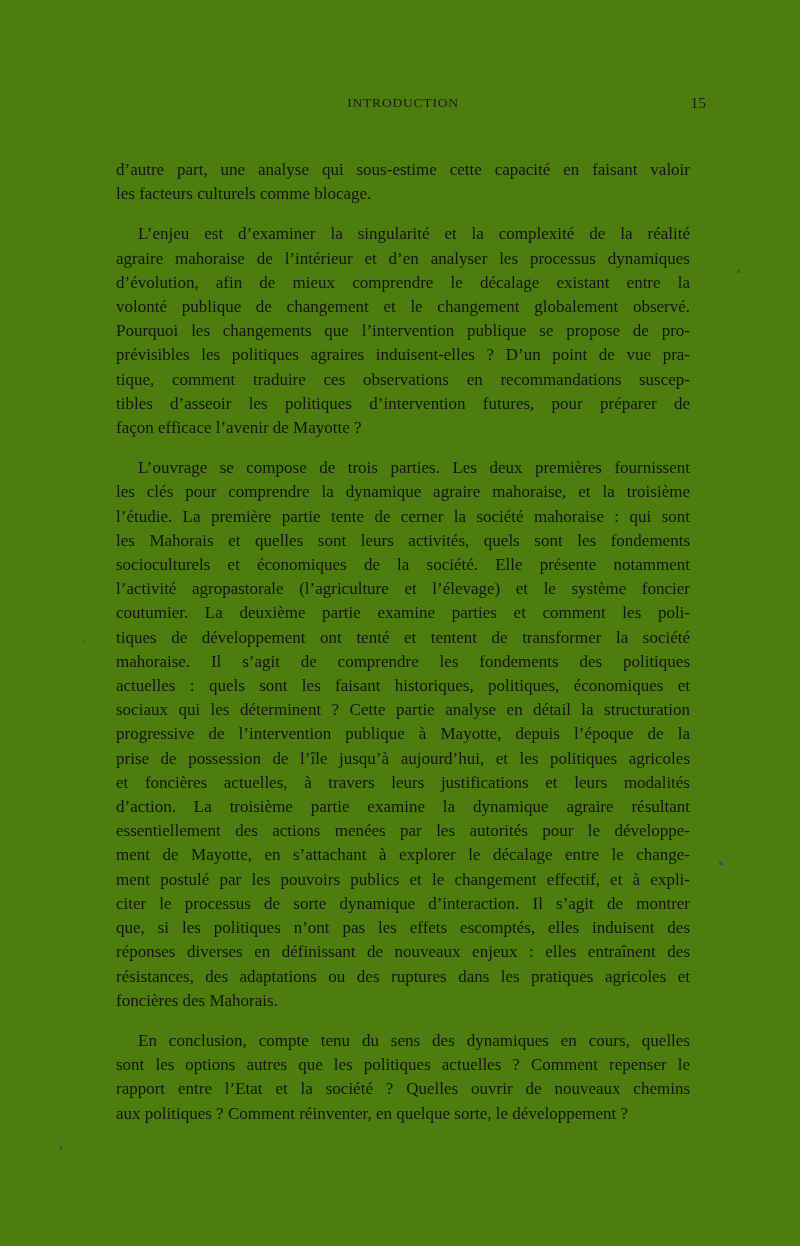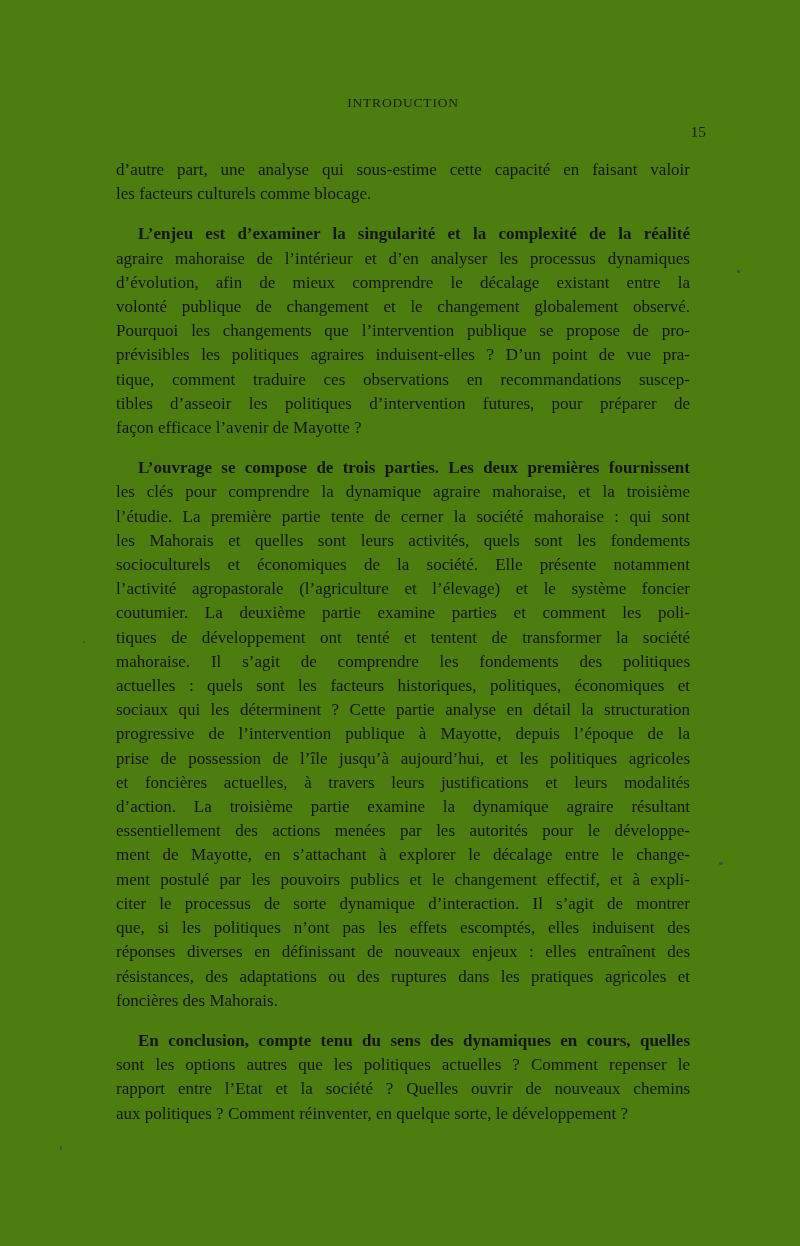--- a/index.html
+++ b/index.html
@@ -23,33 +23,32 @@
   .rh-title {
     text-align: center;
     font-size: 13.5px;
     letter-spacing: 0.8px;
     color: #1a1a1a;
   }
   .rh-num {
     position: absolute; right: 0; top: -1px;
     font-size: 15.5px;
     color: #1a1a1a;
-    margin-top: 29px;
   }
   .text-body {
     position: absolute;
     top: 142px; left: 100px; width: 606px;
     font-size: 17px;
     line-height: 24.2px;
     color: #141414;
   }
   .para { margin: 16px; }
   .line { text-align: justify; }
   .line.j { text-align-last: justify; }
-  .para.indent .line:first-child { text-indent: 22px; font-weight: bold; }
+  .para.indent .line:first-child { text-indent: 22px; }
   .speck {
     position: absolute;
     background: #4a4a4a;
     border-radius: 1px;
   }
 </style>
 </head>
 <body>
 
 <div class="page">
@@ -78,21 +77,21 @@
       <div class="para indent">
         <div class="line j">L’ouvrage se compose de trois parties. Les deux premières fournissent</div>
         <div class="line j">les clés pour comprendre la dynamique agraire mahoraise, et la troisième</div>
         <div class="line j">l’étudie. La première partie tente de cerner la société mahoraise : qui sont</div>
         <div class="line j">les Mahorais et quelles sont leurs activités, quels sont les fondements</div>
         <div class="line j">socioculturels et économiques de la société. Elle présente notamment</div>
         <div class="line j">l’activité agropastorale (l’agriculture et l’élevage) et le système foncier</div>
         <div class="line j">coutumier. La deuxième partie examine parties et comment les poli-</div>
         <div class="line j">tiques de développement ont tenté et tentent de transformer la société</div>
         <div class="line j">mahoraise. Il s’agit de comprendre les fondements des politiques</div>
-        <div class="line j">actuelles : quels sont les facteurs historiques, politiques, économiques et</div>
+        <div class="line j">actuelles : quels sont les faisant historiques, politiques, économiques et</div>
         <div class="line j">sociaux qui les déterminent ? Cette partie analyse en détail la structuration</div>
         <div class="line j">progressive de l’intervention publique à Mayotte, depuis l’époque de la</div>
         <div class="line j">prise de possession de l’île jusqu’à aujourd’hui, et les politiques agricoles</div>
         <div class="line j">et foncières actuelles, à travers leurs justifications et leurs modalités</div>
         <div class="line j">d’action. La troisième partie examine la dynamique agraire résultant</div>
         <div class="line j">essentiellement des actions menées par les autorités pour le développe-</div>
         <div class="line j">ment de Mayotte, en s’attachant à explorer le décalage entre le change-</div>
         <div class="line j">ment postulé par les pouvoirs publics et le changement effectif, et à expli-</div>
         <div class="line j">citer le processus de sorte dynamique d’interaction. Il s’agit de montrer</div>
         <div class="line j">que, si les politiques n’ont pas les effets escomptés, elles induisent des</div>

